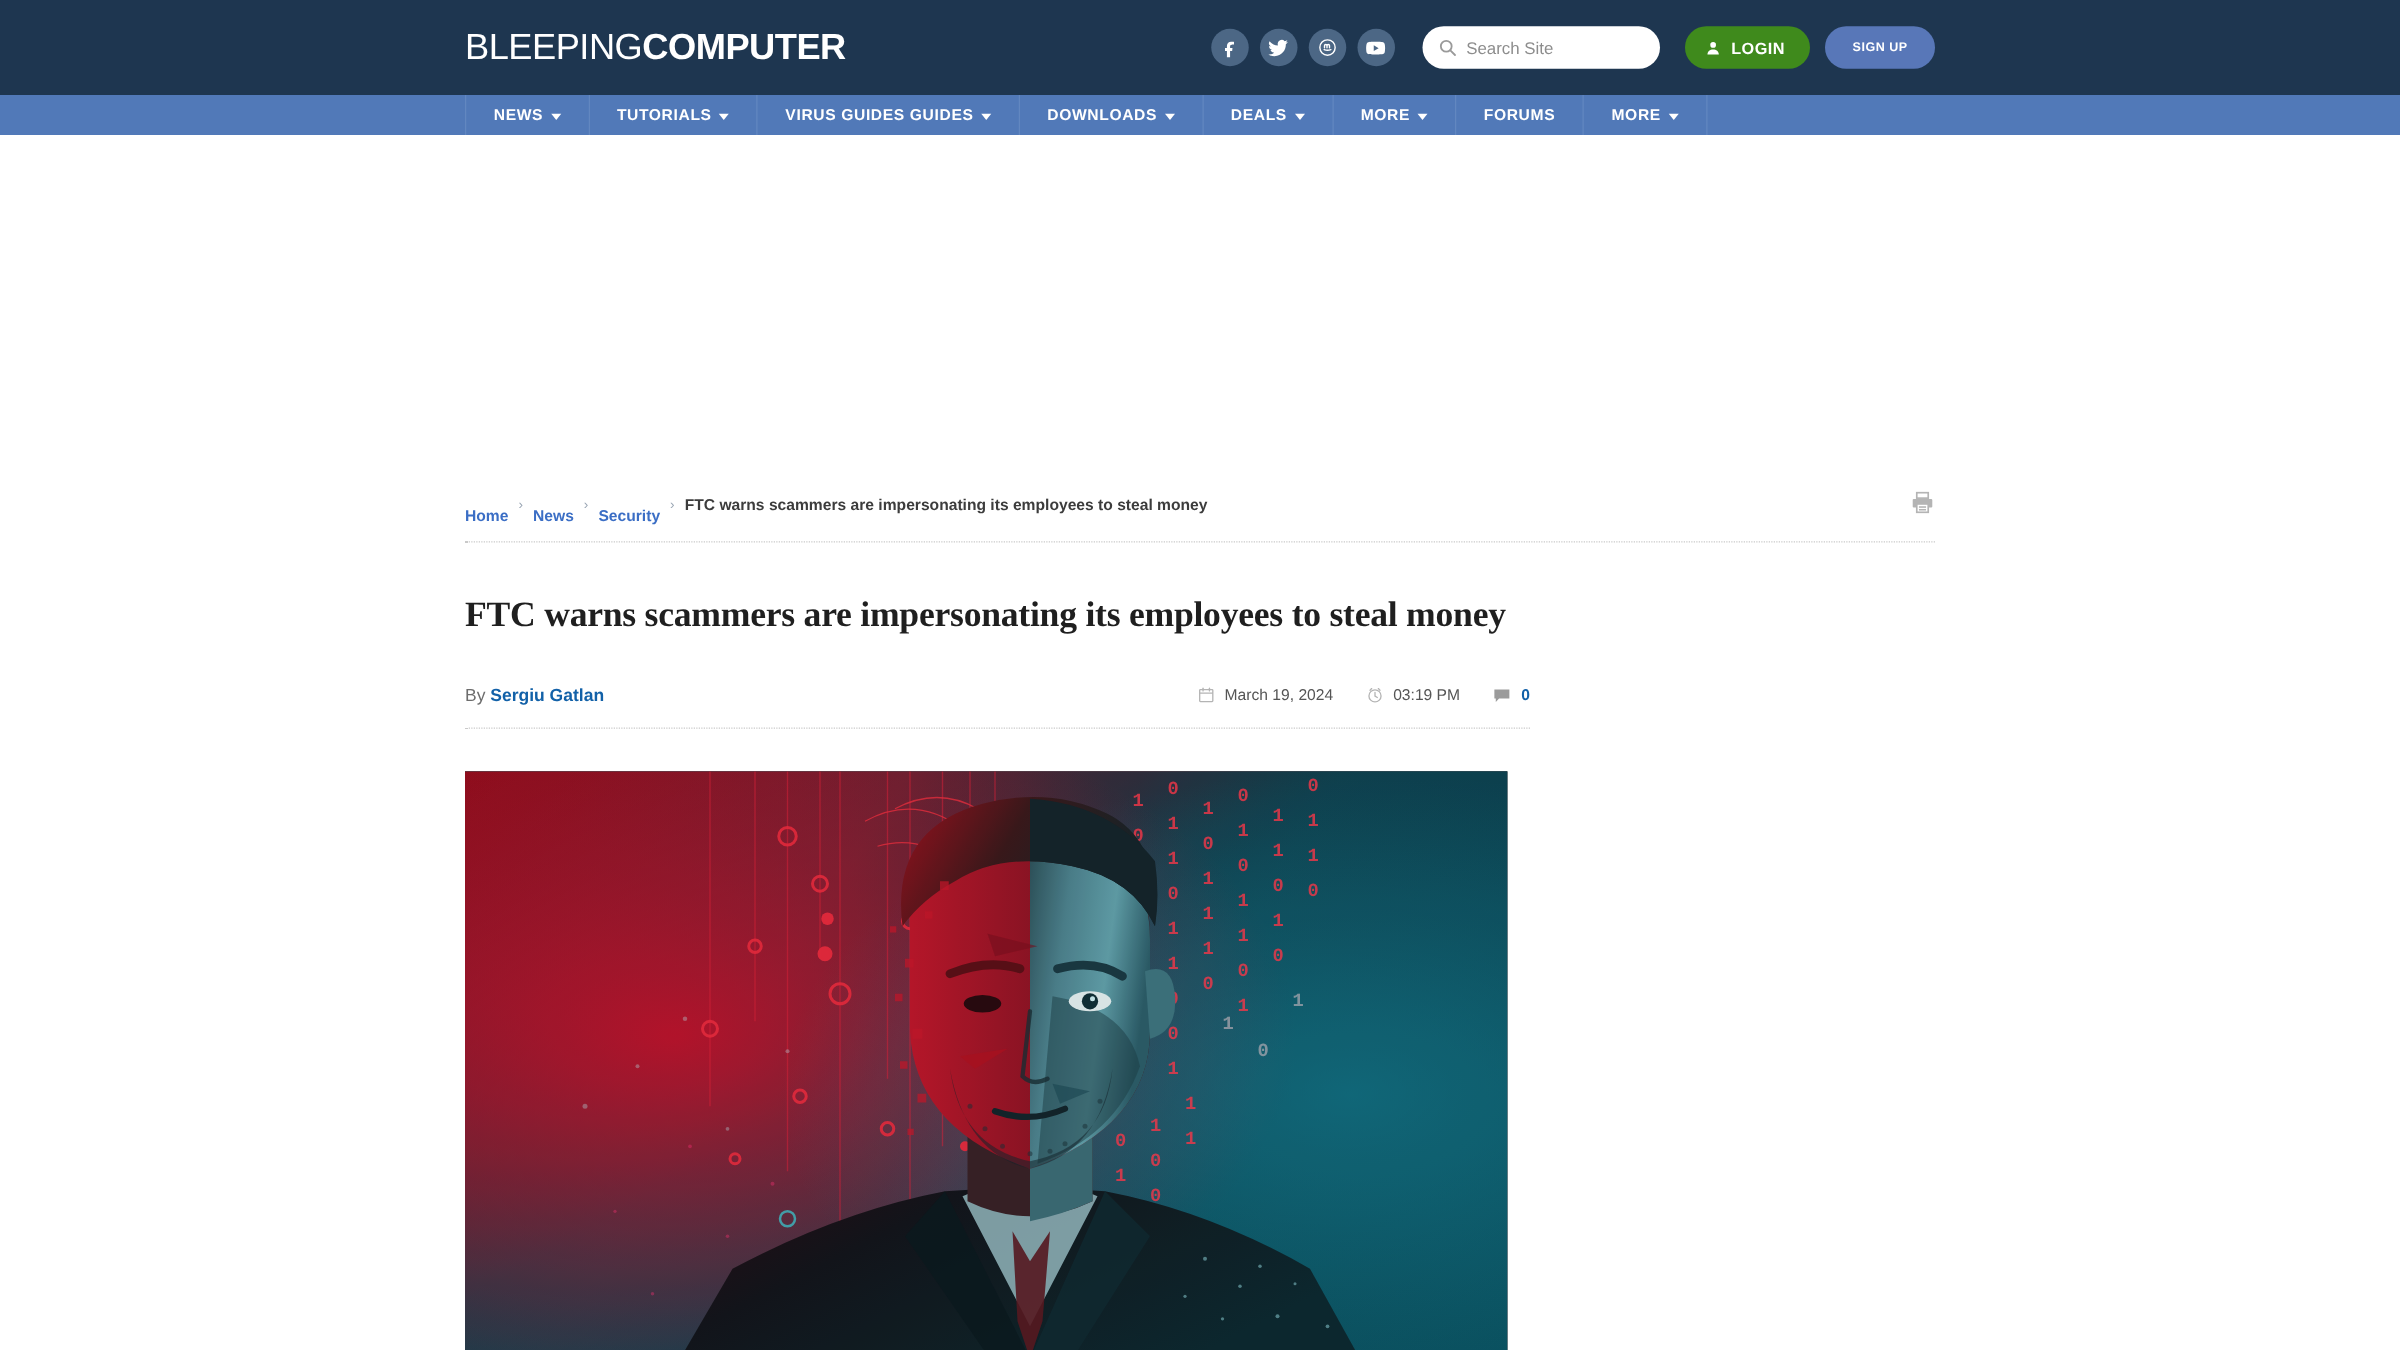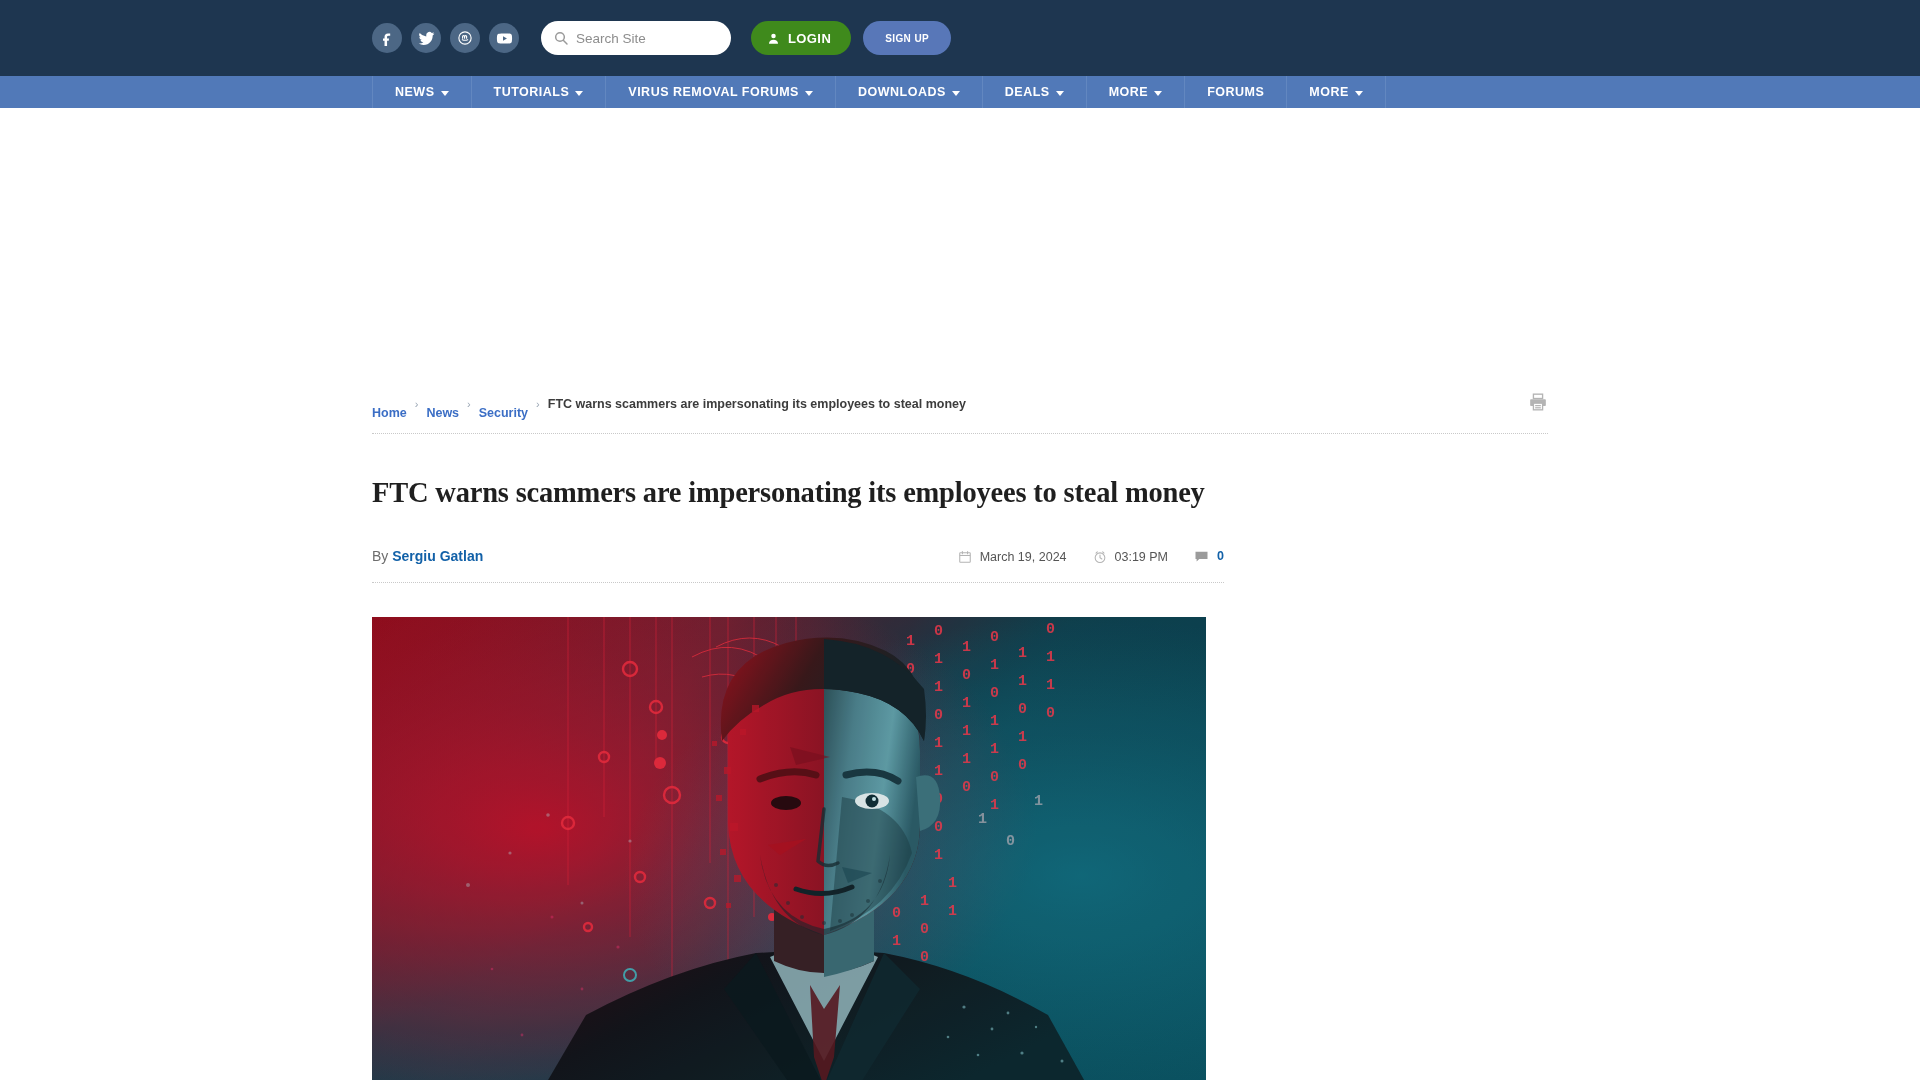--- a/index.html
+++ b/index.html
@@ -220,21 +220,21 @@
   }
   .byline-left { font-size: 14px; color: #6d6d6d; }
   .byline-left .author {
     color: #1261a8;
     font-weight: 700;
     text-decoration: none;
     cursor: pointer;
   }
   .byline-right {
     display: flex;
-    align-items: flex-end;
+    align-items: center;
     gap: 26px;
     font-size: 12.5px;
     color: #555;
   }
   .meta-item { display: flex; align-items: center; gap: 8px; }
   .meta-item .count { color: #1261a8; font-weight: 700; }
 
   
   .hero-image {
     margin-top: 34px;
@@ -245,20 +245,23 @@
     background: #0c1d26;
   }
   .hero-canvas { position: absolute; inset: 0; }
 </style>
 </head>
 <body>
 
 <header class="site-header">
   <div class="header-inner">
 
+    <div class="logo">
+      <span class="light">BLEEPING</span><span class="bold">COMPUTER</span>
+    </div>
 
     <div class="header-right">
 
       <div class="social-row">
         <div class="social-btn">
           <svg width="16" height="16" viewBox="0 0 24 24" fill="#ffffff">
               <path d="M14.5 8.5h2.3V5.3c-.4-.05-1.8-.18-3.4-.18-3.4 0-5.1 2.1-5.1 5.4v2.1H6v3.6h2.3V24h3.8v-7.8h2.5l.4-3.6h-2.9v-1.8c0-1.05.28-1.8 1.4-1.8z"></path>
             </svg>
         </div>
         <div class="social-btn">
@@ -309,21 +312,21 @@
   <div class="nav-inner" id="nav-inner">
       <div class="nav-item">
         <span>NEWS</span>
         <span class="caret"></span>
       </div>
       <div class="nav-item">
         <span>TUTORIALS</span>
         <span class="caret"></span>
       </div>
       <div class="nav-item">
-        <span>VIRUS REMOVAL FORUMS</span>
+        <span>VIRUS GUIDES GUIDES</span>
         <span class="caret"></span>
       </div>
       <div class="nav-item">
         <span>DOWNLOADS</span>
         <span class="caret"></span>
       </div>
       <div class="nav-item">
         <span>DEALS</span>
         <span class="caret"></span>
       </div>

